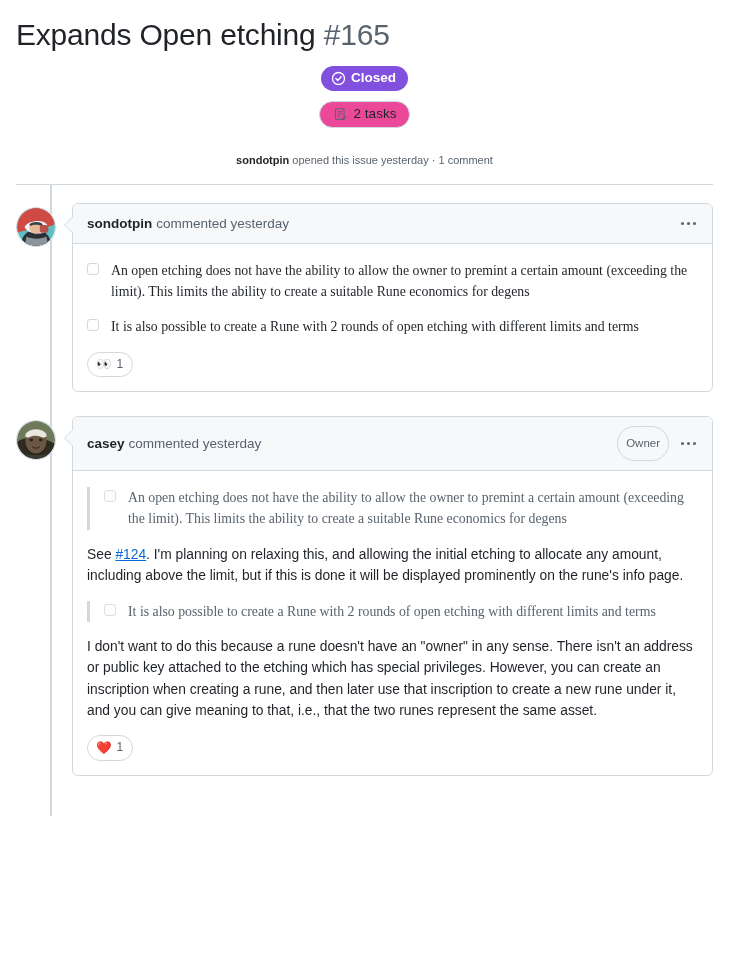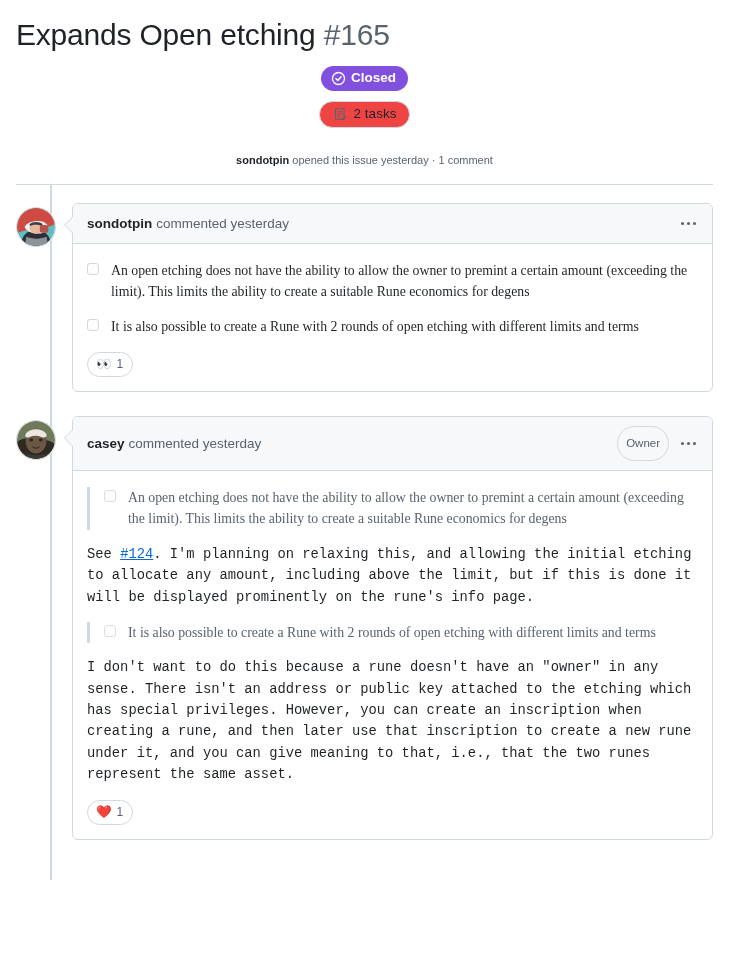--- a/index.html
+++ b/index.html
@@ -34,21 +34,21 @@
     background: #8250df; color: #ffffff;
     border-radius: 2em; padding: 5px 12px 5px 10px;
     font-size: 13.5px; font-weight: 700; line-height: 1;
     white-space: nowrap;
   }
   .state-badge svg { display: block; }
 
   .tasks-btn {
     display: inline-flex; align-items: center; gap: 6px;
     border: 1px solid #d1d9e0; border-radius: 2em;
-    background: #ef4444; color: #1f2328;
+    background: #ec4899; color: #1f2328;
     padding: 5px 13px; font-size: 13.5px; line-height: 1;
     white-space: nowrap; cursor: pointer;
   }
   .tasks-btn svg { display: block; color: #59636e; }
 
   .meta-text { font-size: 11px; color: #59636e; white-space: nowrap; margin-top: 16px; }
   .meta-text .author { color: #1f2328; font-weight: 600; }
 
   .hr {
     border: 0; border-top: 1px solid #d1d9e0;
@@ -102,21 +102,21 @@
     padding: 8px 8px; font-size: 11.5px; color: #59636e;
     line-height: 1.5; margin-right: 10px; white-space: nowrap;
   }
   .kebab {
     display: inline-flex; gap: 3px; align-items: center;
     cursor: pointer; padding: 2px 2px;
   }
   .kebab i { width: 3px; height: 3px; border-radius: 50%; background: #59636e; display: block; }
 
   .comment-body { padding: 14px; font-size: 13.8px; line-height: 1.55; color: #1f2328; }
-  .comment-body p { margin: 0 0 14px 0; font-family: Liberation Mono, monospace; }
+  .comment-body p { margin: 0 0 14px 0; }
   .comment-body p:last-child { margin-bottom: 0; }
   .comment-body a { color: #0969da; text-decoration: underline; }
 
   ul.task-list { list-style: none; margin: 2px 0 0 0; padding: 0; }
   ul.task-list li {
     position: relative; padding-left: 24px; margin-bottom: 14px; font-family: Liberation Serif, serif;
   }
   ul.task-list li:last-child { margin-bottom: 0; }
   .chk {
     position: absolute; left: 0; top: 3px;

